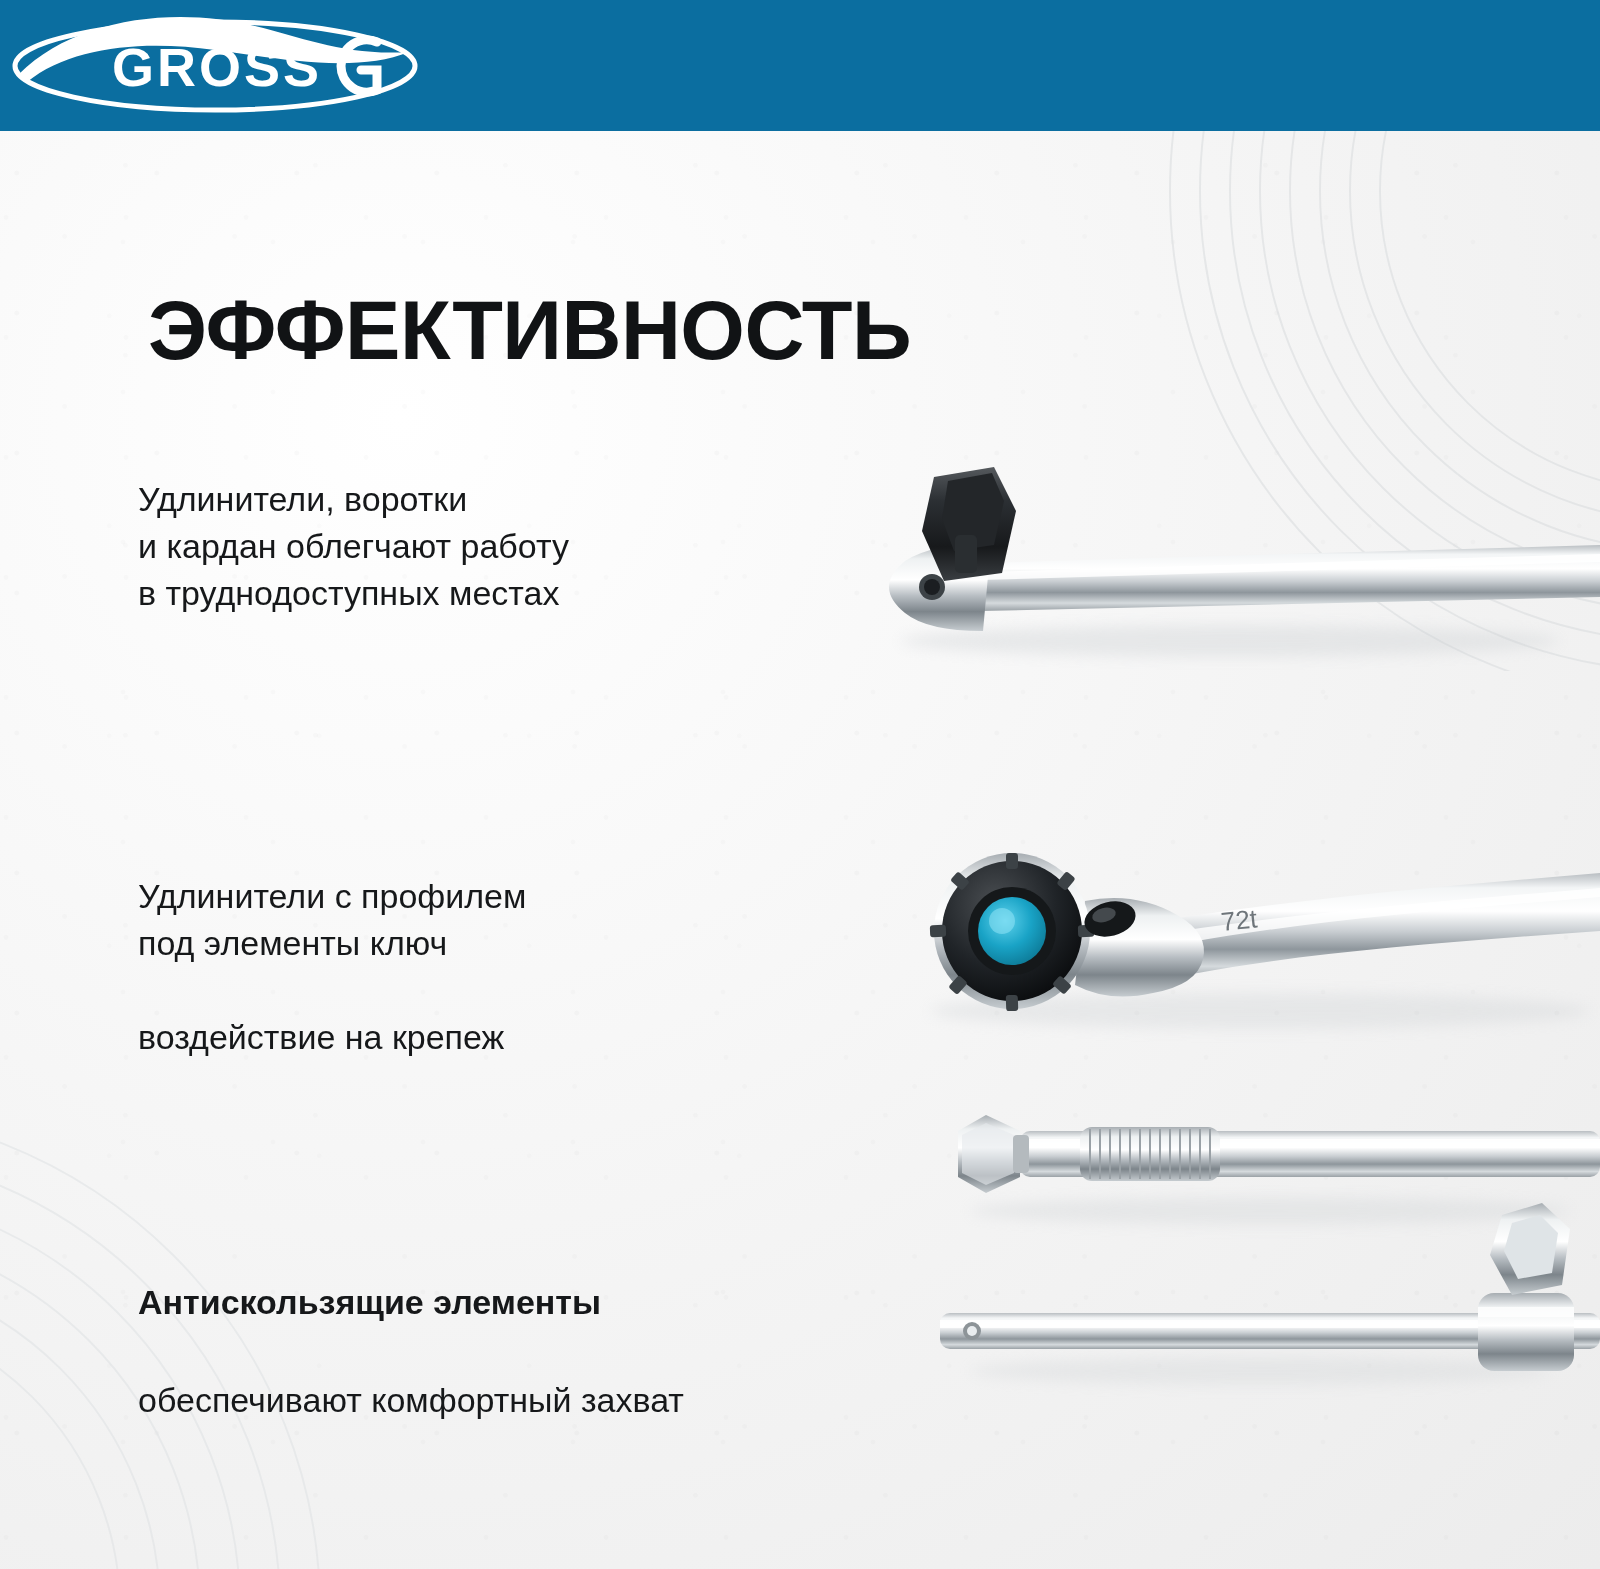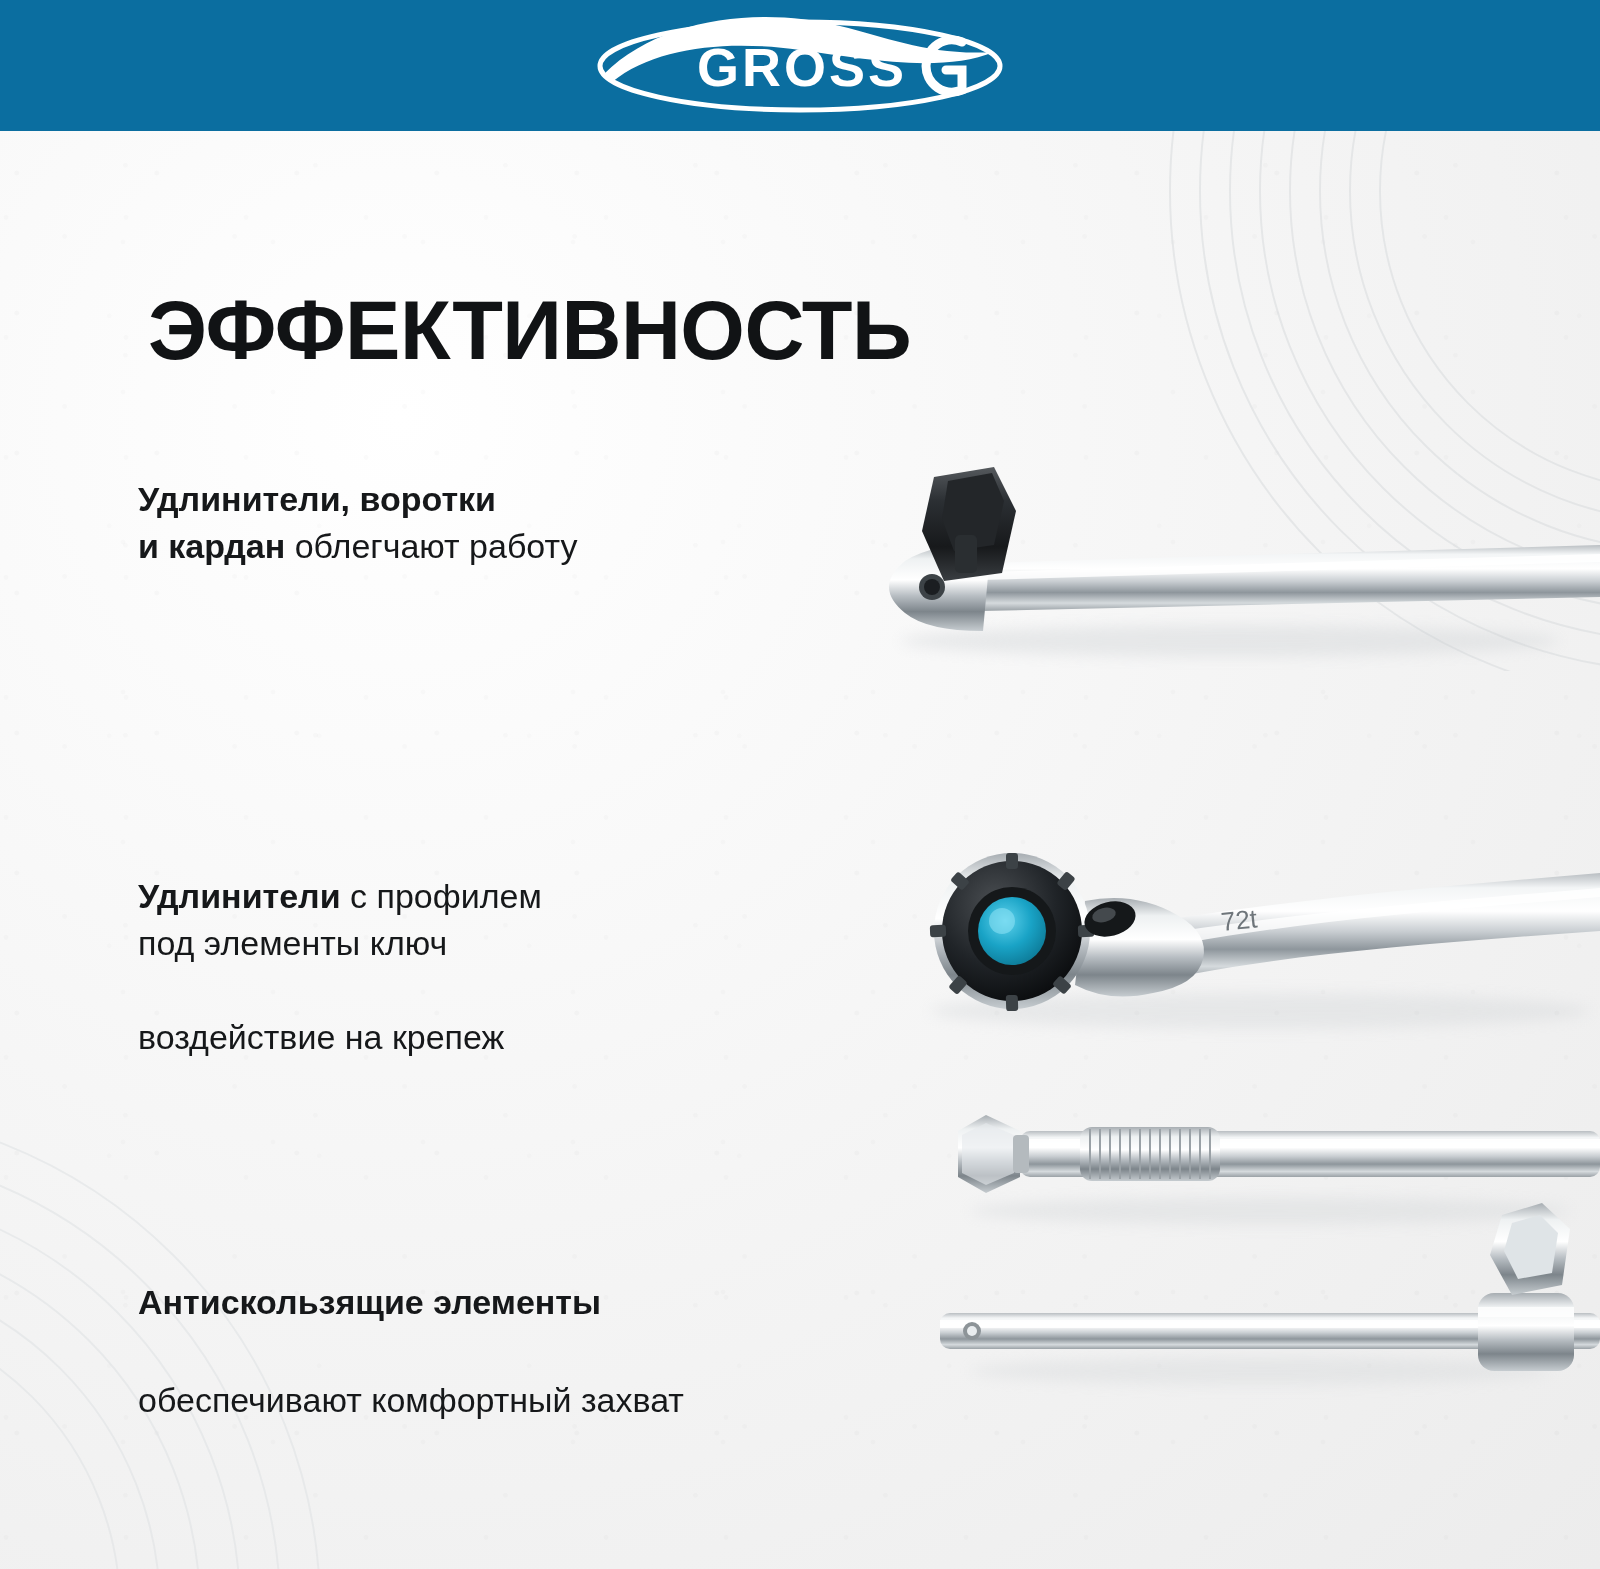--- a/index.html
+++ b/index.html
@@ -17,21 +17,21 @@
 
   
   .header {
     position: absolute;
     left: 0; top: 0;
     width: 1600px;
     height: 131px;
     background: #0b6ea0;
     display: flex;
     align-items: center;
-    justify-content: center;
+    justify-content: flex-start;
   }
   .logo-wrap {
     position: relative;
     width: 430px;
     height: 110px;
     display: flex;
     align-items: center;
     justify-content: center;
   }
   .logo-svg { display:block; }
@@ -81,21 +81,21 @@
     color: #111315;
   }
   .block {
     position: absolute;
     left: 138px;
     color: #16181a;
     font-size: 34px;
     line-height: 1.38;
     max-width: 700px;
   }
-  .block b { font-weight: 700; }
+  .block b { font-weight: 400; }
   .block-1 { top: 345px; }
   .block-2 { top: 712px; margin-top: 30px; }
   .block-3 { top: 1148px; }
   .block-3 .lead { display: block; font-weight: 700; margin-bottom: 4px; }
 
   
   .tools { position: absolute; inset: 0; pointer-events: none; }
 </style>
 </head>
 <body>
@@ -269,20 +269,21 @@
       <path d="M1502 1084 l40 -12 l28 26 l-8 56 l-50 10 l-22 -40 Z" fill="url(#chrome2)"></path>
       <path d="M1512 1092 l28 -8 l18 18 l-6 40 l-34 6 l-14 -28 Z" fill="#dfe4e7"></path>
     </g>
   </svg>
 
   <h1 class="title">ЭФФЕКТИВНОСТЬ</h1>
 
   <div class="block block-1">
     <b>Удлинители, воротки</b><br>
     <b>и кардан</b><span> облегчают работу</span><br>
+    <span>в труднодоступных местах</span>
   </div>
 
   <div class="block block-2">
     <b>Удлинители</b><span> с профилем</span><br>
     <span>под элементы ключ</span><br>
     <br>
     <span>воздействие на крепеж</span>
   </div>
 
   <div class="block block-3">

